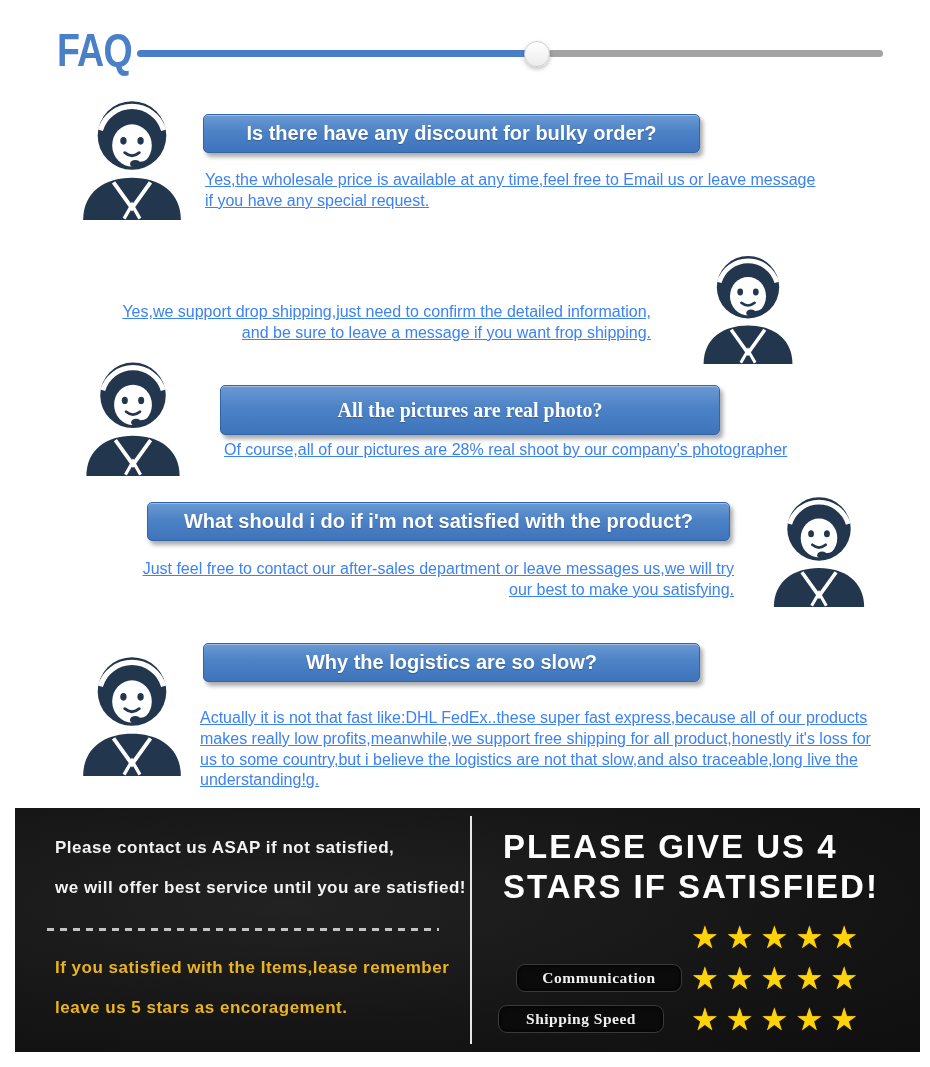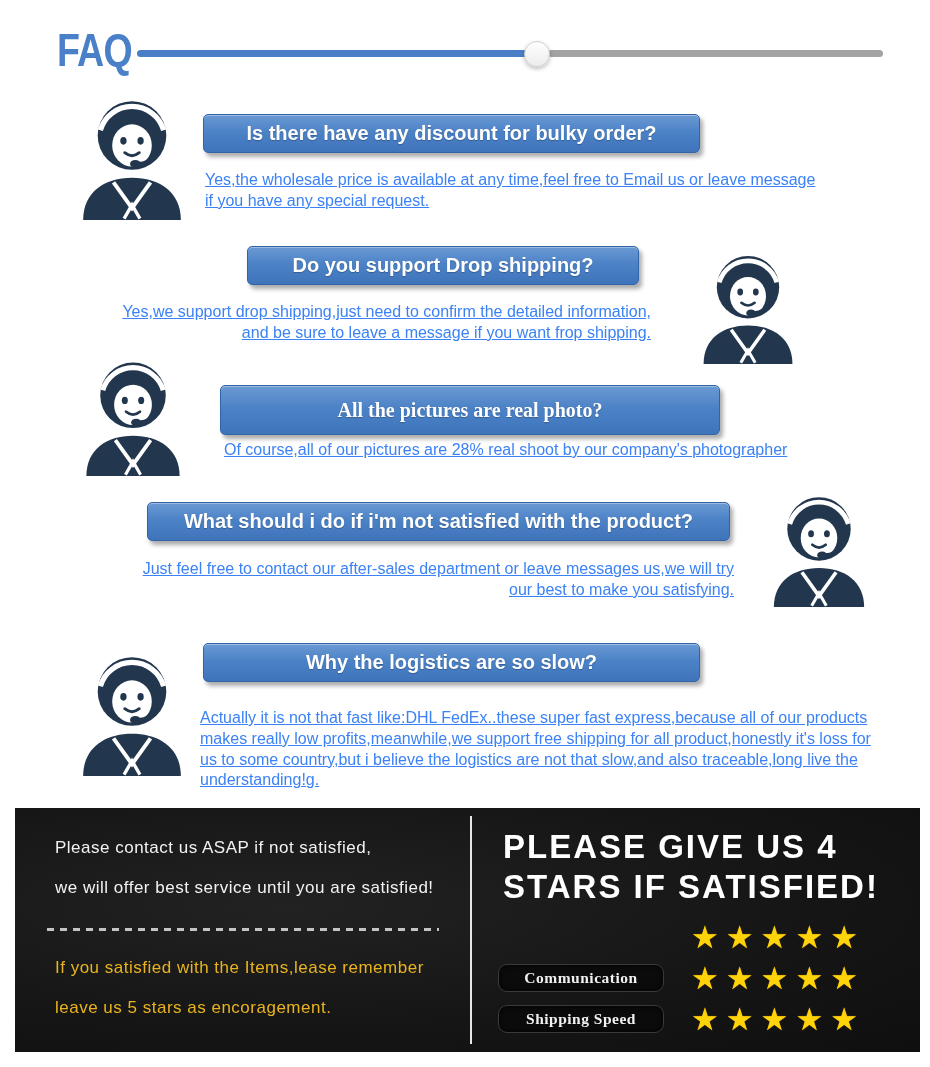--- a/index.html
+++ b/index.html
@@ -42,34 +42,34 @@
   .ans { position:absolute; font-size:16px; line-height:1.3; color:#3b82f6; white-space:pre-line;text-decoration:underline; }
   .a1 { left:205px; top:170px; width:680px; text-align:left; }
   .a2 { left:85px;  top:302px; width:566px; text-align:right; }
   .a3 { left:224px; top:440px; width:690px; text-align:left; }
   .a4 { left:108px; top:559px; width:626px; text-align:right; }
   .a5 { left:200px; top:708px; width:720px; text-align:left; }
 
   
   .banner { position:absolute; left:15px; top:808px; width:905px; height:244px;
             background:radial-gradient(ellipse at 30% 40%, #222222 0%, #151515 60%, #0f0f0f 100%); }
-  .b-text { position:absolute; font-weight:normal; }
+  .b-text { position:absolute; font-weight:bold; }
   .contact-1 { left:40px; top:30px;  font-size:17px; color:#f2f2f2; letter-spacing:.5px; }
   .contact-2 { left:40px; top:70px;  font-size:17px; color:#f2f2f2; letter-spacing:.5px; }
   .dash-sep  { position:absolute; left:32px; top:120px; width:392px; height:3px;
                background:repeating-linear-gradient(90deg,#c4c4c4 0 7px, transparent 7px 13px); }
   .remind-1  { left:40px; top:150px; font-size:17px; color:#e9b41f; letter-spacing:.5px; }
   .remind-2  { left:40px; top:190px; font-size:17px; color:#e9b41f; letter-spacing:.5px; }
   .v-divider { position:absolute; left:455px; top:8px; width:2px; height:228px; background:#e6e6e6; }
   .give5-1 { left:488px; top:20px; font-size:33px; color:#ffffff; letter-spacing:2px; font-weight:bold; }
   .give5-2 { left:488px; top:60px; font-size:33px; color:#ffffff; letter-spacing:2px; font-weight:bold; }
   .pill { position:absolute; left:483px; width:166px; height:28px; display:flex; align-items:center; justify-content:center;
           background:#0b0b0b; border:1px solid #3a3a3a; border-radius:9px; box-shadow:inset 0 0 5px #000;
           font-family:"Liberation Serif", serif; font-weight:bold; font-size:15.5px; color:#f0f0f0; letter-spacing:.5px; }
-  .p1 { top:115px; } .p2 { top:156px; } .p3 { top:197px; }
+  .p1 { top:115px; } .p2 { top:156px;margin-left:18px; } .p3 { top:197px; }
   .stars { position:absolute; left:676px; width:200px; height:30px; display:flex; gap:7px; align-items:center;
            font-size:31px; line-height:1; color:#ffd30a; text-shadow:0 0 1px #c98f00; }
   .s1 { top:114px; } .s2 { top:155px; } .s3 { top:196px; }
 </style>
 </head>
 <body>
 
 <svg width="0" height="0" style="position:absolute">
   <symbol id="agent" viewBox="0 0 100 100">
     <path d="M13 100 C13 79 29 68 50 68 C71 68 87 79 87 100 Z" fill="#22364e"></path>
@@ -93,21 +93,20 @@
   <div class="track track-rest"></div>
   <div class="slider-handle"></div>
 
   <svg class="agent i1">
       <use href="#agent"></use>
     </svg>
   <div class="qbtn q1">Is there have any discount for bulky order?</div>
   <div class="ans a1">Yes,the wholesale price is available at any time,feel free to Email us or leave message
 if you have any special request.</div>
 
-  <div class="qbtn q2">Do you support Drop shipping?</div>
   <svg class="agent i2">
       <use href="#agent"></use>
     </svg>
   <div class="ans a2">Yes,we support drop shipping,just need to confirm the detailed information,
 and be sure to leave a message if you want frop shipping.</div>
 
   <svg class="agent i3">
       <use href="#agent"></use>
     </svg>
   <div class="qbtn q3">All the pictures are real photo?</div>

